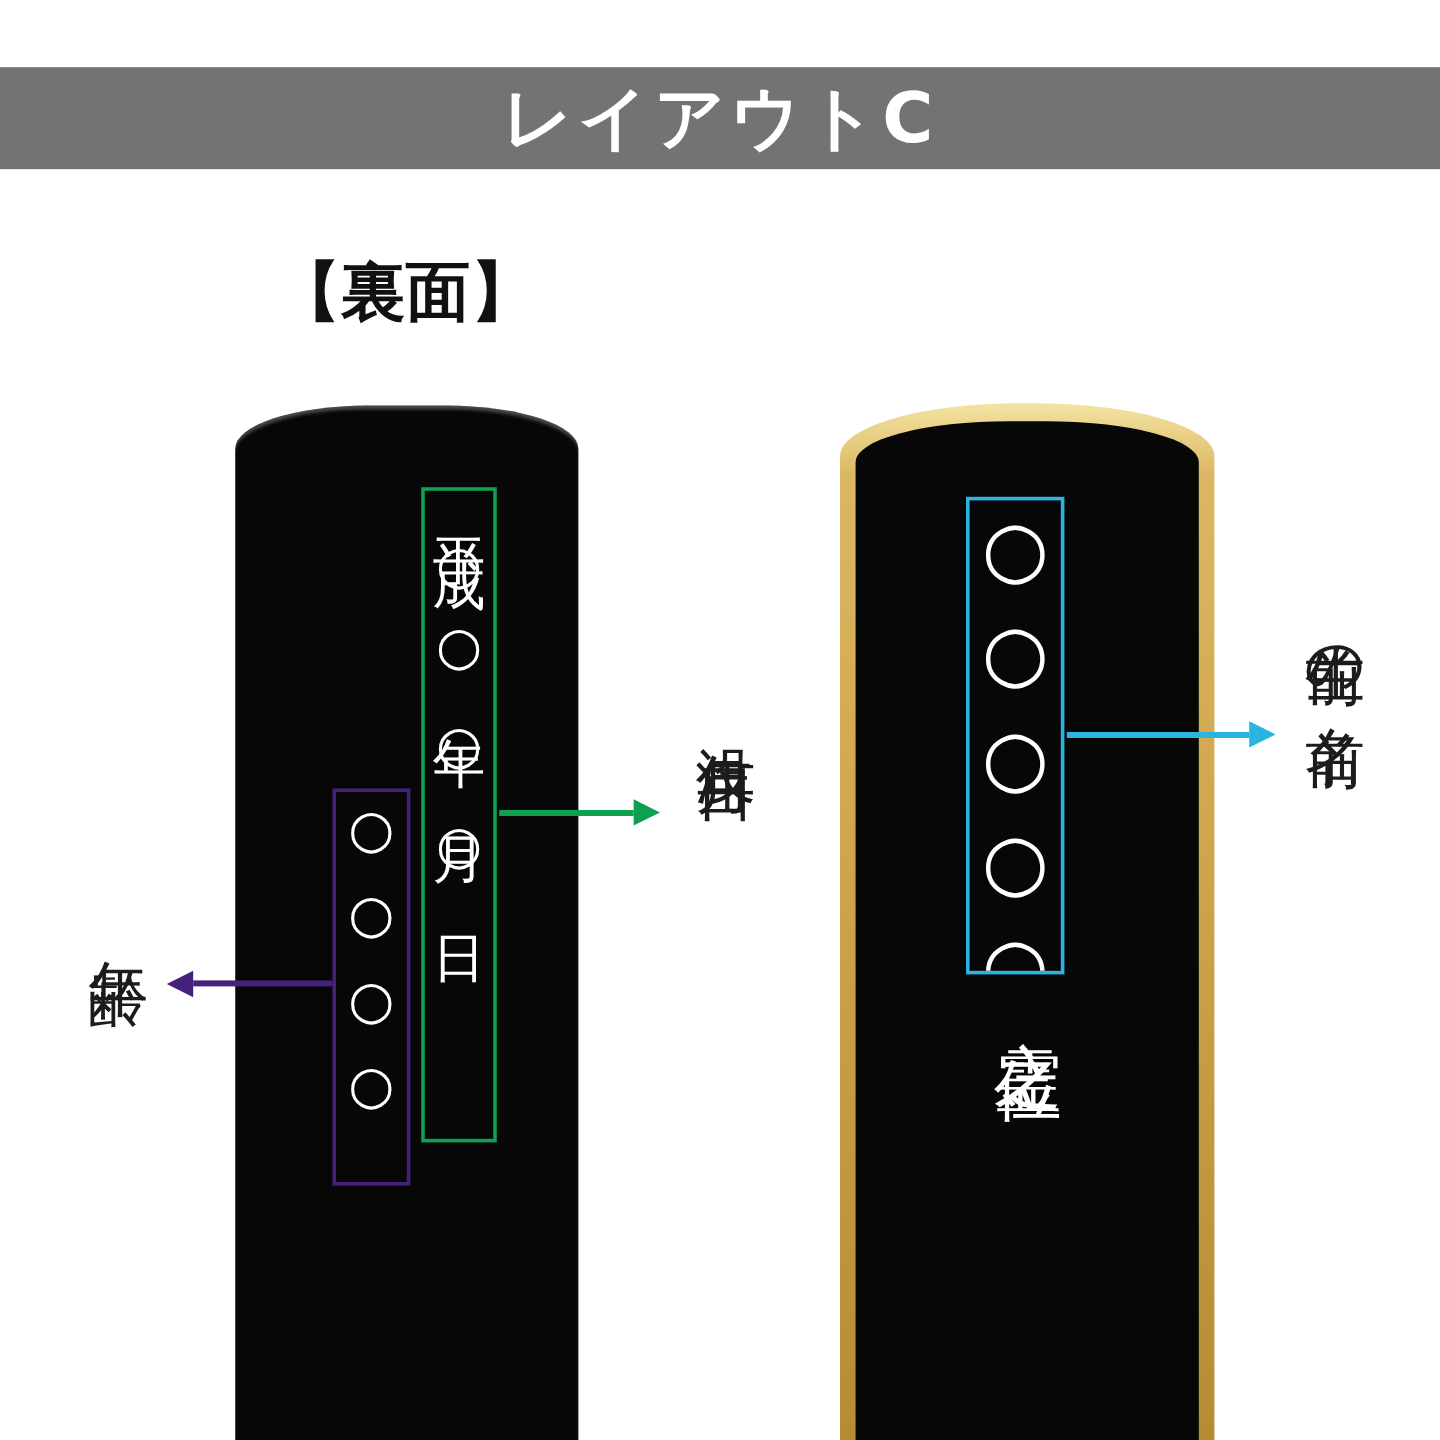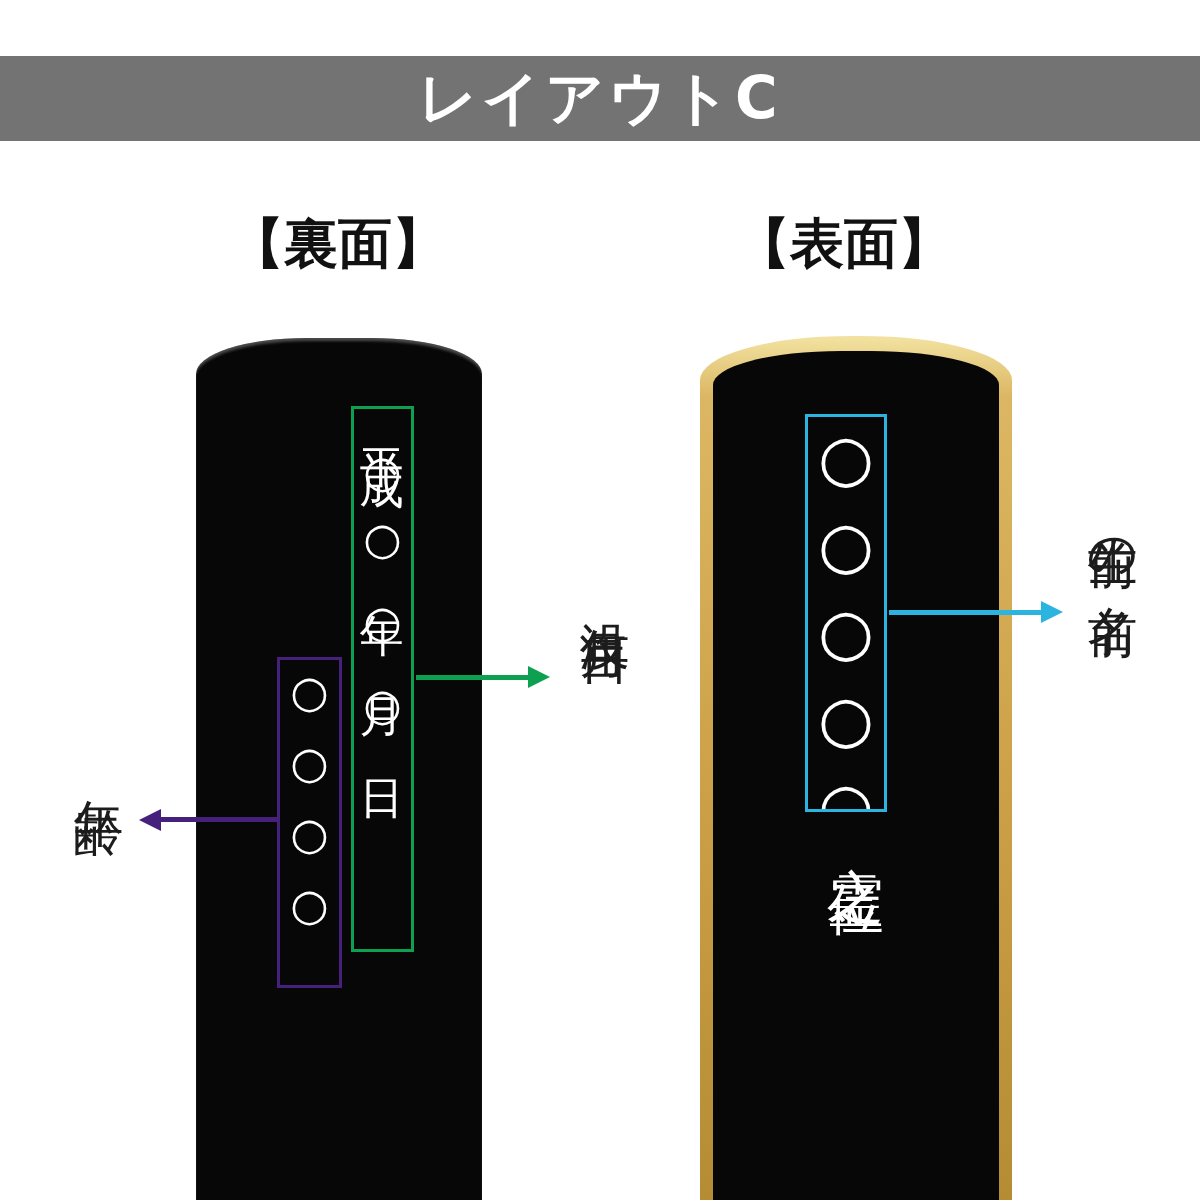--- a/index.html
+++ b/index.html
@@ -86,21 +86,20 @@
 </head>
 <body>
 
 <div class="page">
 
   <div class="header-bar" style="background: #737373;">
     <span class="header-title">レイアウトC</span>
   </div>
 
   <div class="section-label back">【裏面】</div>
-  <div class="section-label front">【表面】</div>
 
   <div class="tablet-back" style="background: rgb(7, 7, 7);"></div>
 
   <div class="region-box date-box" style="border-color: rgb(13, 160, 80);">
     <div class="vtext tablet-text date-text" style="color: rgb(255, 255, 255);">平成○○年○月○日</div>
   </div>
 
   <div class="region-box age-box" style="border-color: rgb(69, 33, 124);">
     <div class="vtext tablet-text age-text" style="color: rgb(255, 255, 255);">○○○○才</div>
   </div>

